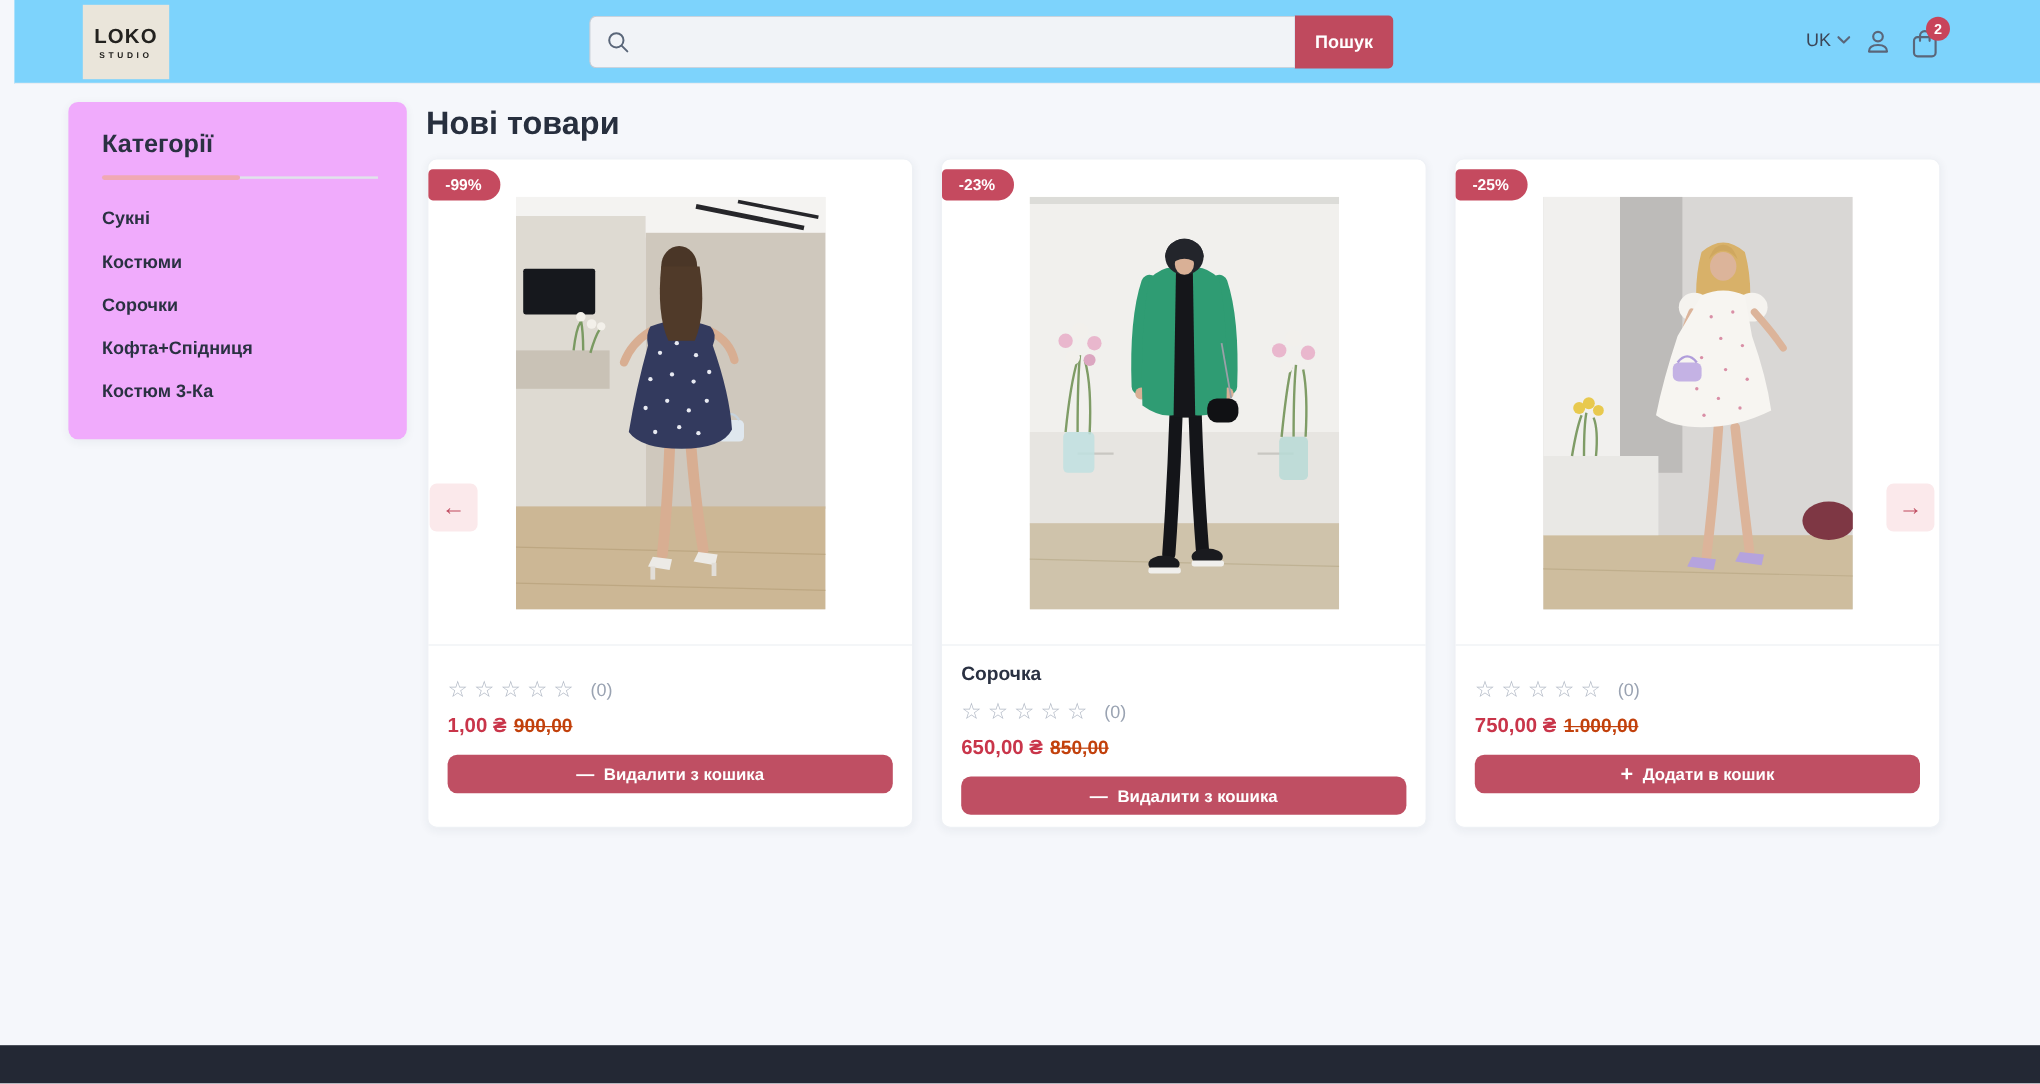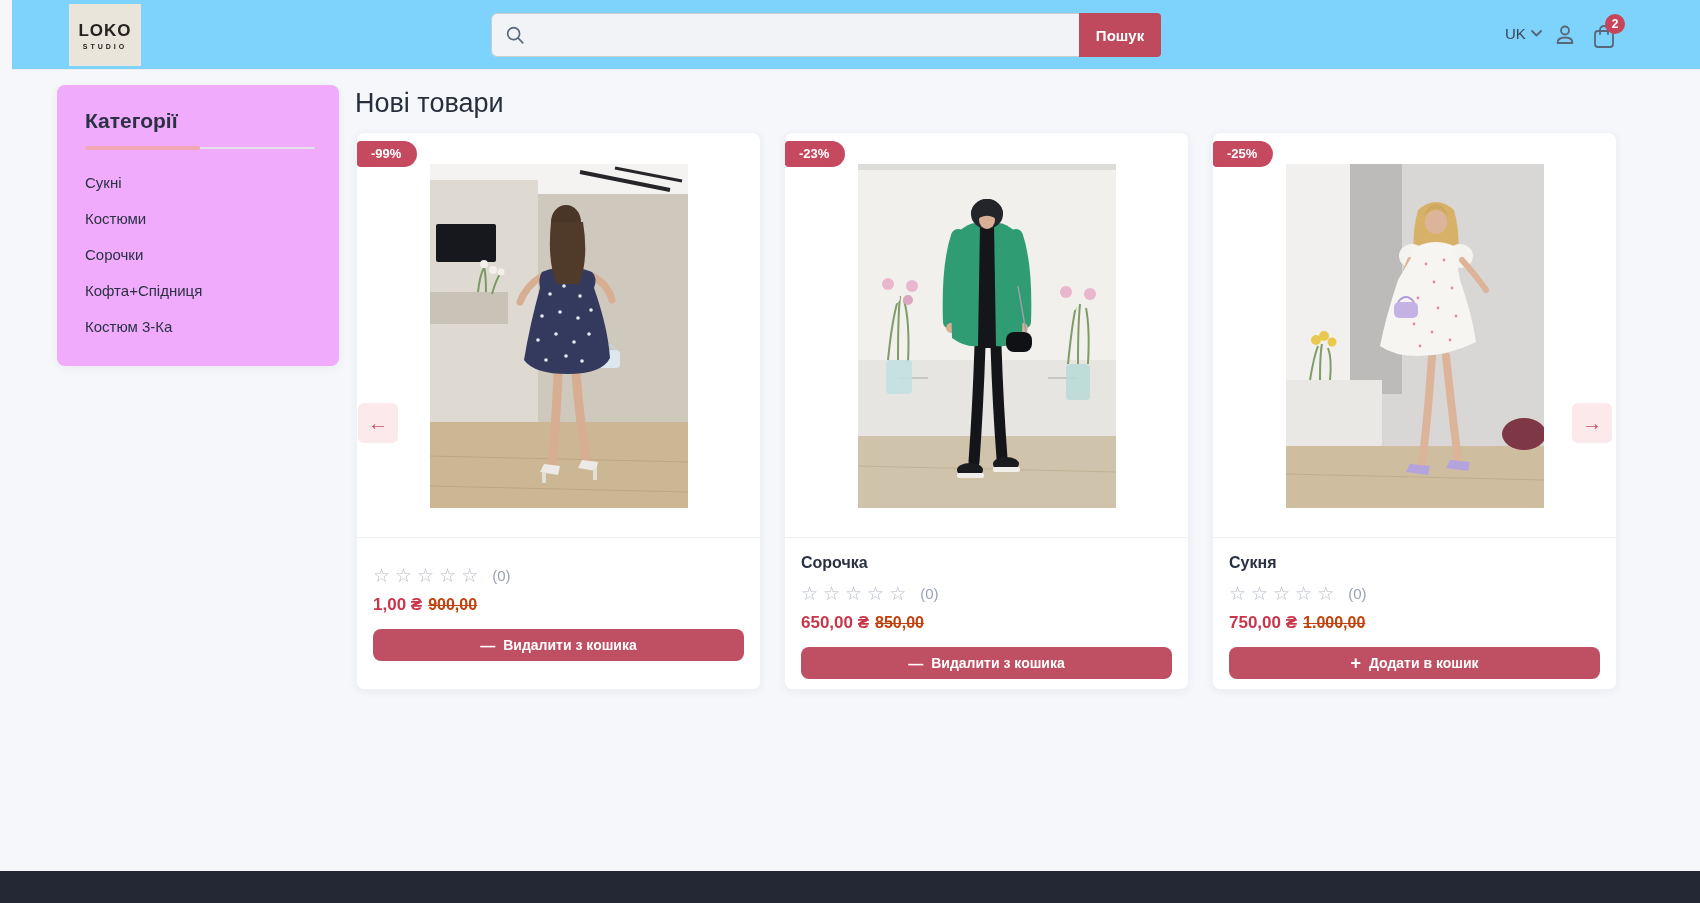--- a/index.html
+++ b/index.html
@@ -34,23 +34,23 @@
                 background:#c8445a; color:#fff; font-size:12px; font-weight:700;
                 display:flex; align-items:center; justify-content:center; }
   
   .sidebar { position:absolute; left:57px; top:85px; width:282px; height:281px; background:#f0abfc;
              border-radius:8px; box-shadow:0 2px 8px rgba(40,50,70,.06); padding:24px 24px 24px 28px; }
   .sidebar-title { font-size:21px; font-weight:700; color:#2a3142; }
   .sidebar-divider { margin-top:13px; height:4px; display:flex; align-items:center; }
   .divider-pink { width:50%; height:4px; background:#f0a9b4; border-radius:2px; }
   .divider-gray { flex:1; height:2px; background:#e0e4ea; }
   .cat-list { margin-top:24px; list-style:none; }
-  .cat-item { font-size:15px; font-weight:400; color:#2a3142; margin-bottom:19px; cursor:pointer; }
+  .cat-item { font-size:15px; font-weight:700; color:#2a3142; margin-bottom:19px; cursor:pointer; }
   
-  .page-title { position:absolute; left:355px; top:88px; font-size:27px; font-weight:400; color:#272f3e; }
+  .page-title { position:absolute; left:355px; top:88px; font-size:27px; font-weight:700; color:#272f3e; }
   .products { position:absolute; left:356px; top:132px; width:1261px; display:flex; gap:23px;align-items:center; }
   .card { flex:1; position:relative; height:558px; background:#fff; border:1px solid #eef1f5;
           border-radius:8px; box-shadow:0 2px 8px rgba(40,50,70,.06); }
   .badge { position:absolute; left:0; top:8px; height:26px; line-height:26px; padding:0 16px 0 14px;
            background:#c54a5f; color:#fff; font-size:13px; font-weight:700;
            border-radius:4px 14px 14px 4px; z-index:2; }
   .photo { display:block; margin:31px auto 0; width:258px; height:344px; cursor:pointer; }
   .card-divider { position:absolute; left:0; right:0; top:404px; height:1px; background:#edf0f4; }
   .card-info { position:absolute; left:0; right:0; top:404px; bottom:0; padding:17px 16px 0; }
   .card-title { font-size:16px; font-weight:700; color:#2a3142; cursor:pointer; }
@@ -297,21 +297,20 @@
           <circle cx="128" cy="160" r="1.4"></circle>
           <circle cx="146" cy="168" r="1.4"></circle>
         <circle cx="164" cy="176" r="1.4"></circle>
           <circle cx="134" cy="182" r="1.4"></circle>
       </g>
       <rect x="108" y="138" width="24" height="16" rx="5" fill="#c4b2e4"></rect>
       <path d="M112,138 q8,-10 16,0" stroke="#b09ddb" stroke-width="2" fill="none"></path>
     </svg>
     <div class="card-divider"></div>
     <div class="card-info">
-      <div class="card-title">Сукня</div>
       <div class="rating">
         <span class="stars">☆☆☆☆☆</span>
         <span class="rating-count">(0)</span>
       </div>
       <div class="price-row">
         <span class="price">750,00 ₴</span>
         <span class="old-price">1.000,00</span>
       </div>
       <button class="card-btn">
         <span class="btn-ico" style="font-size:18px;">+</span>

